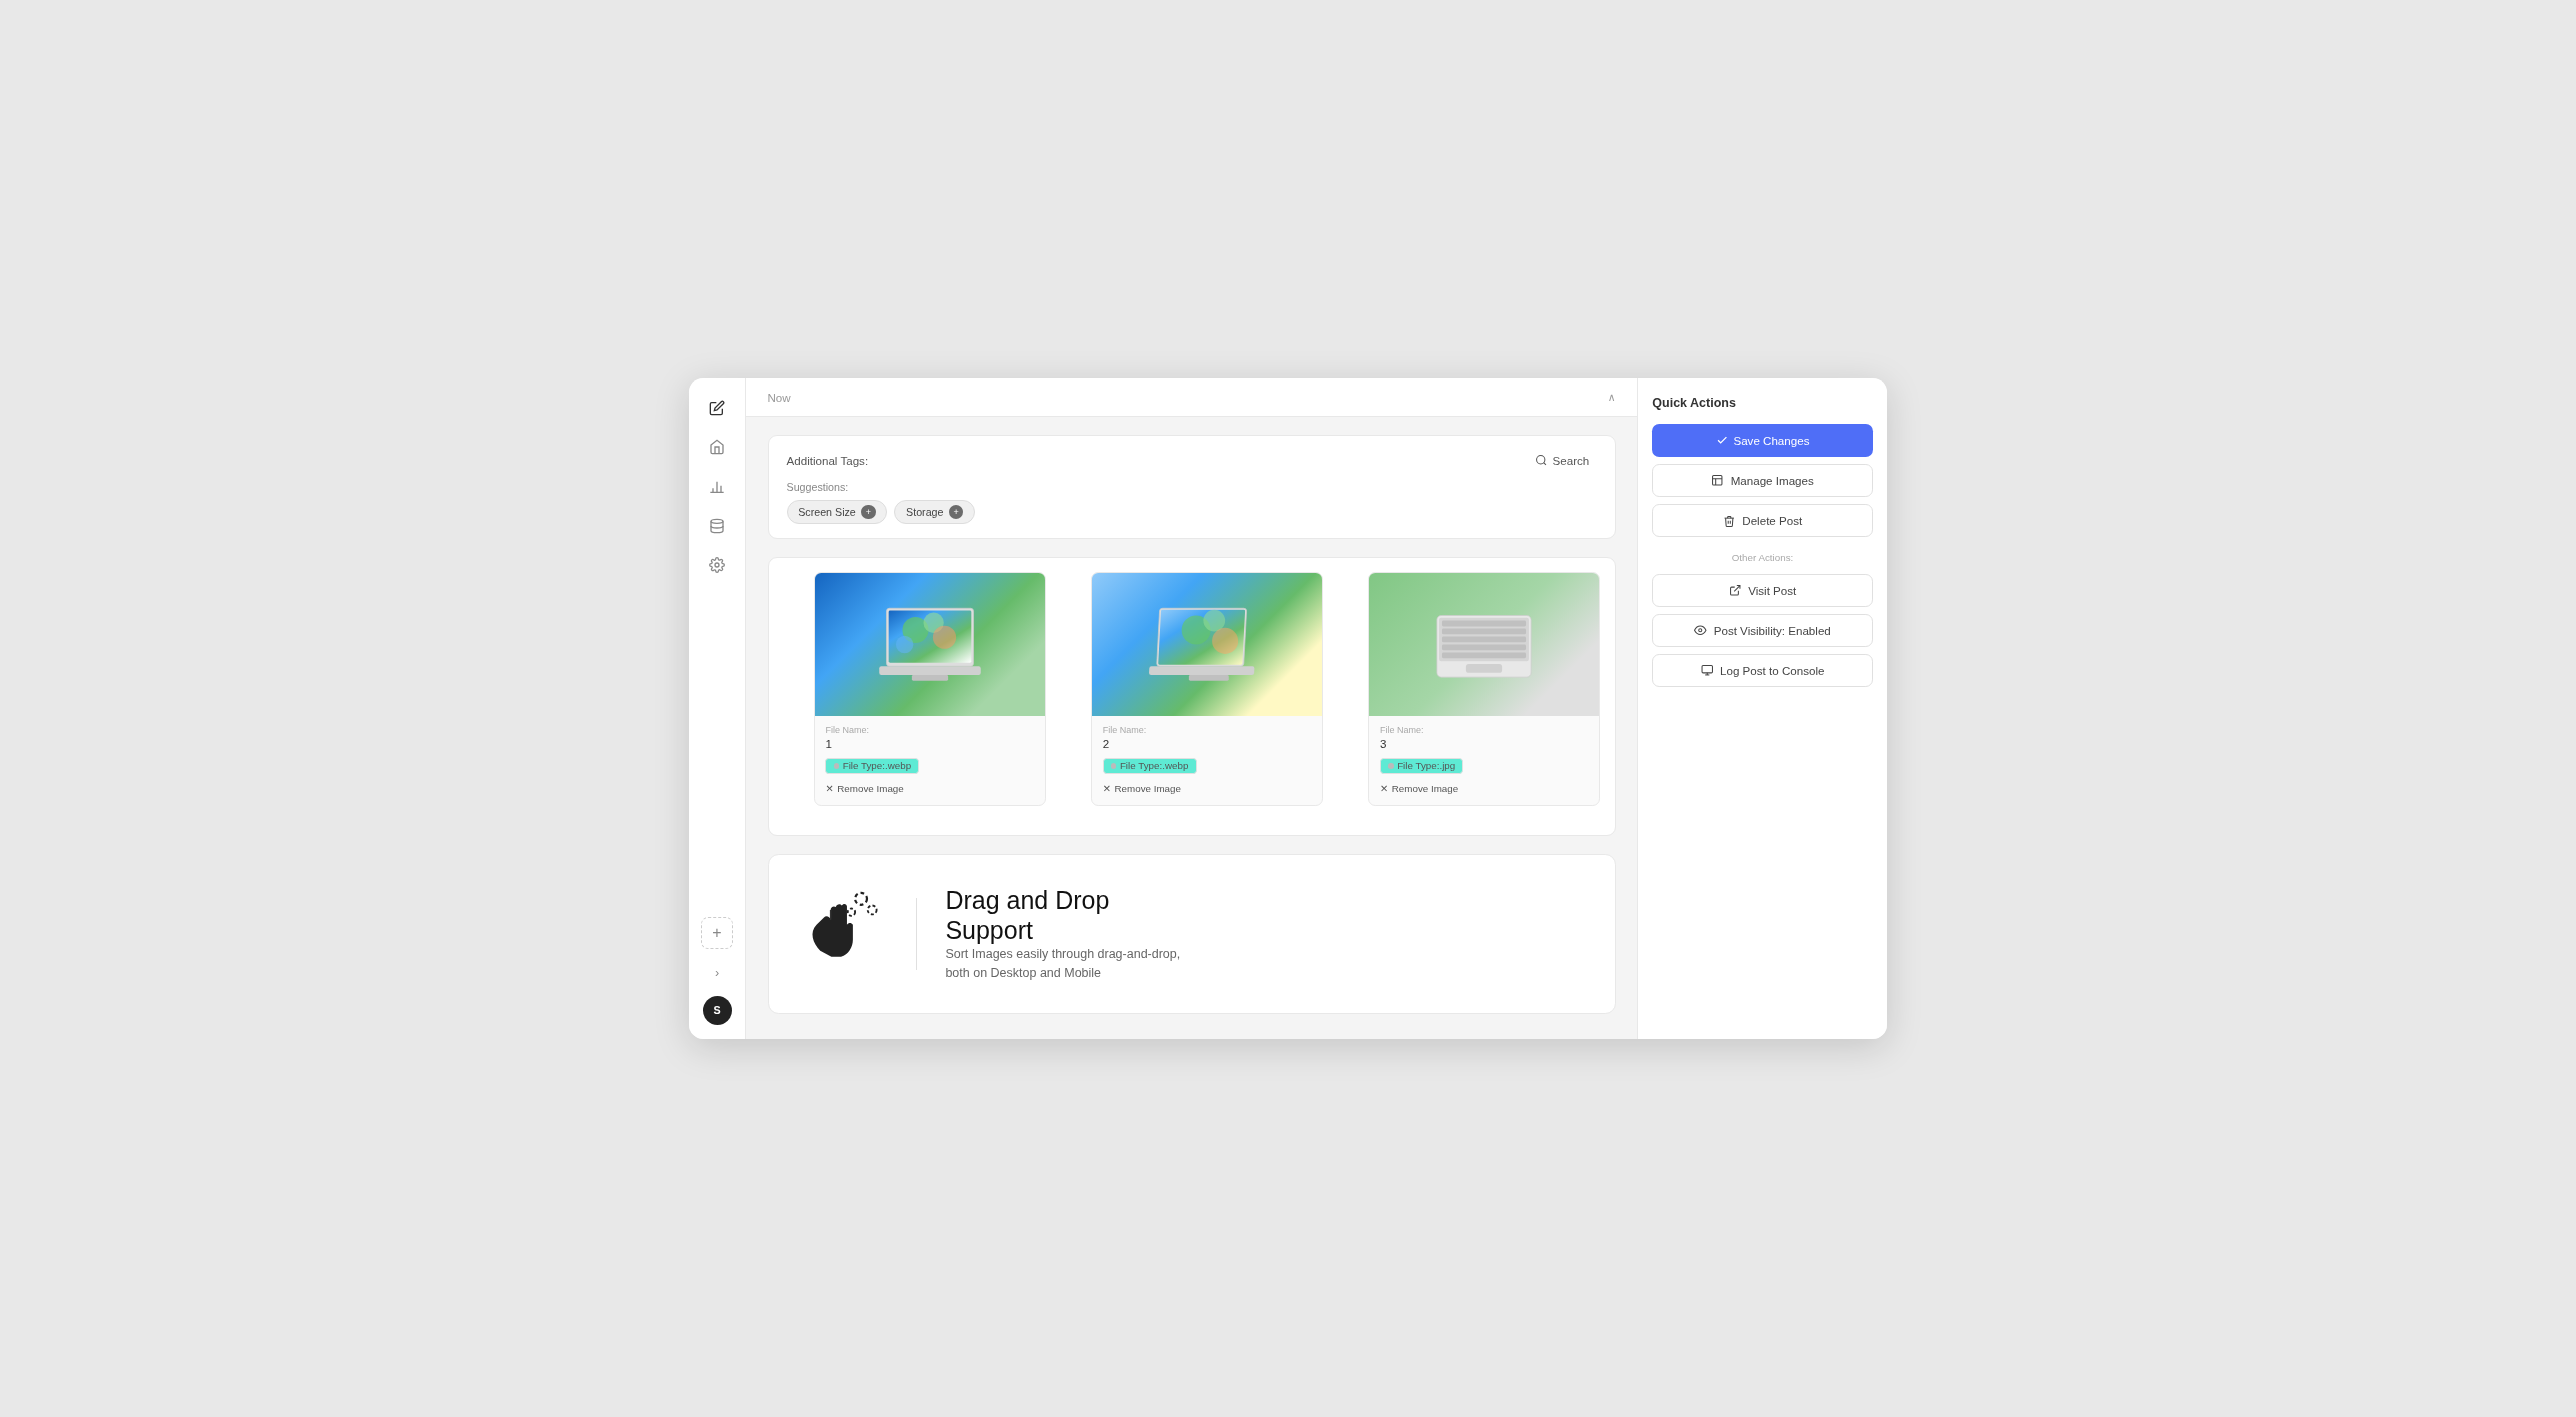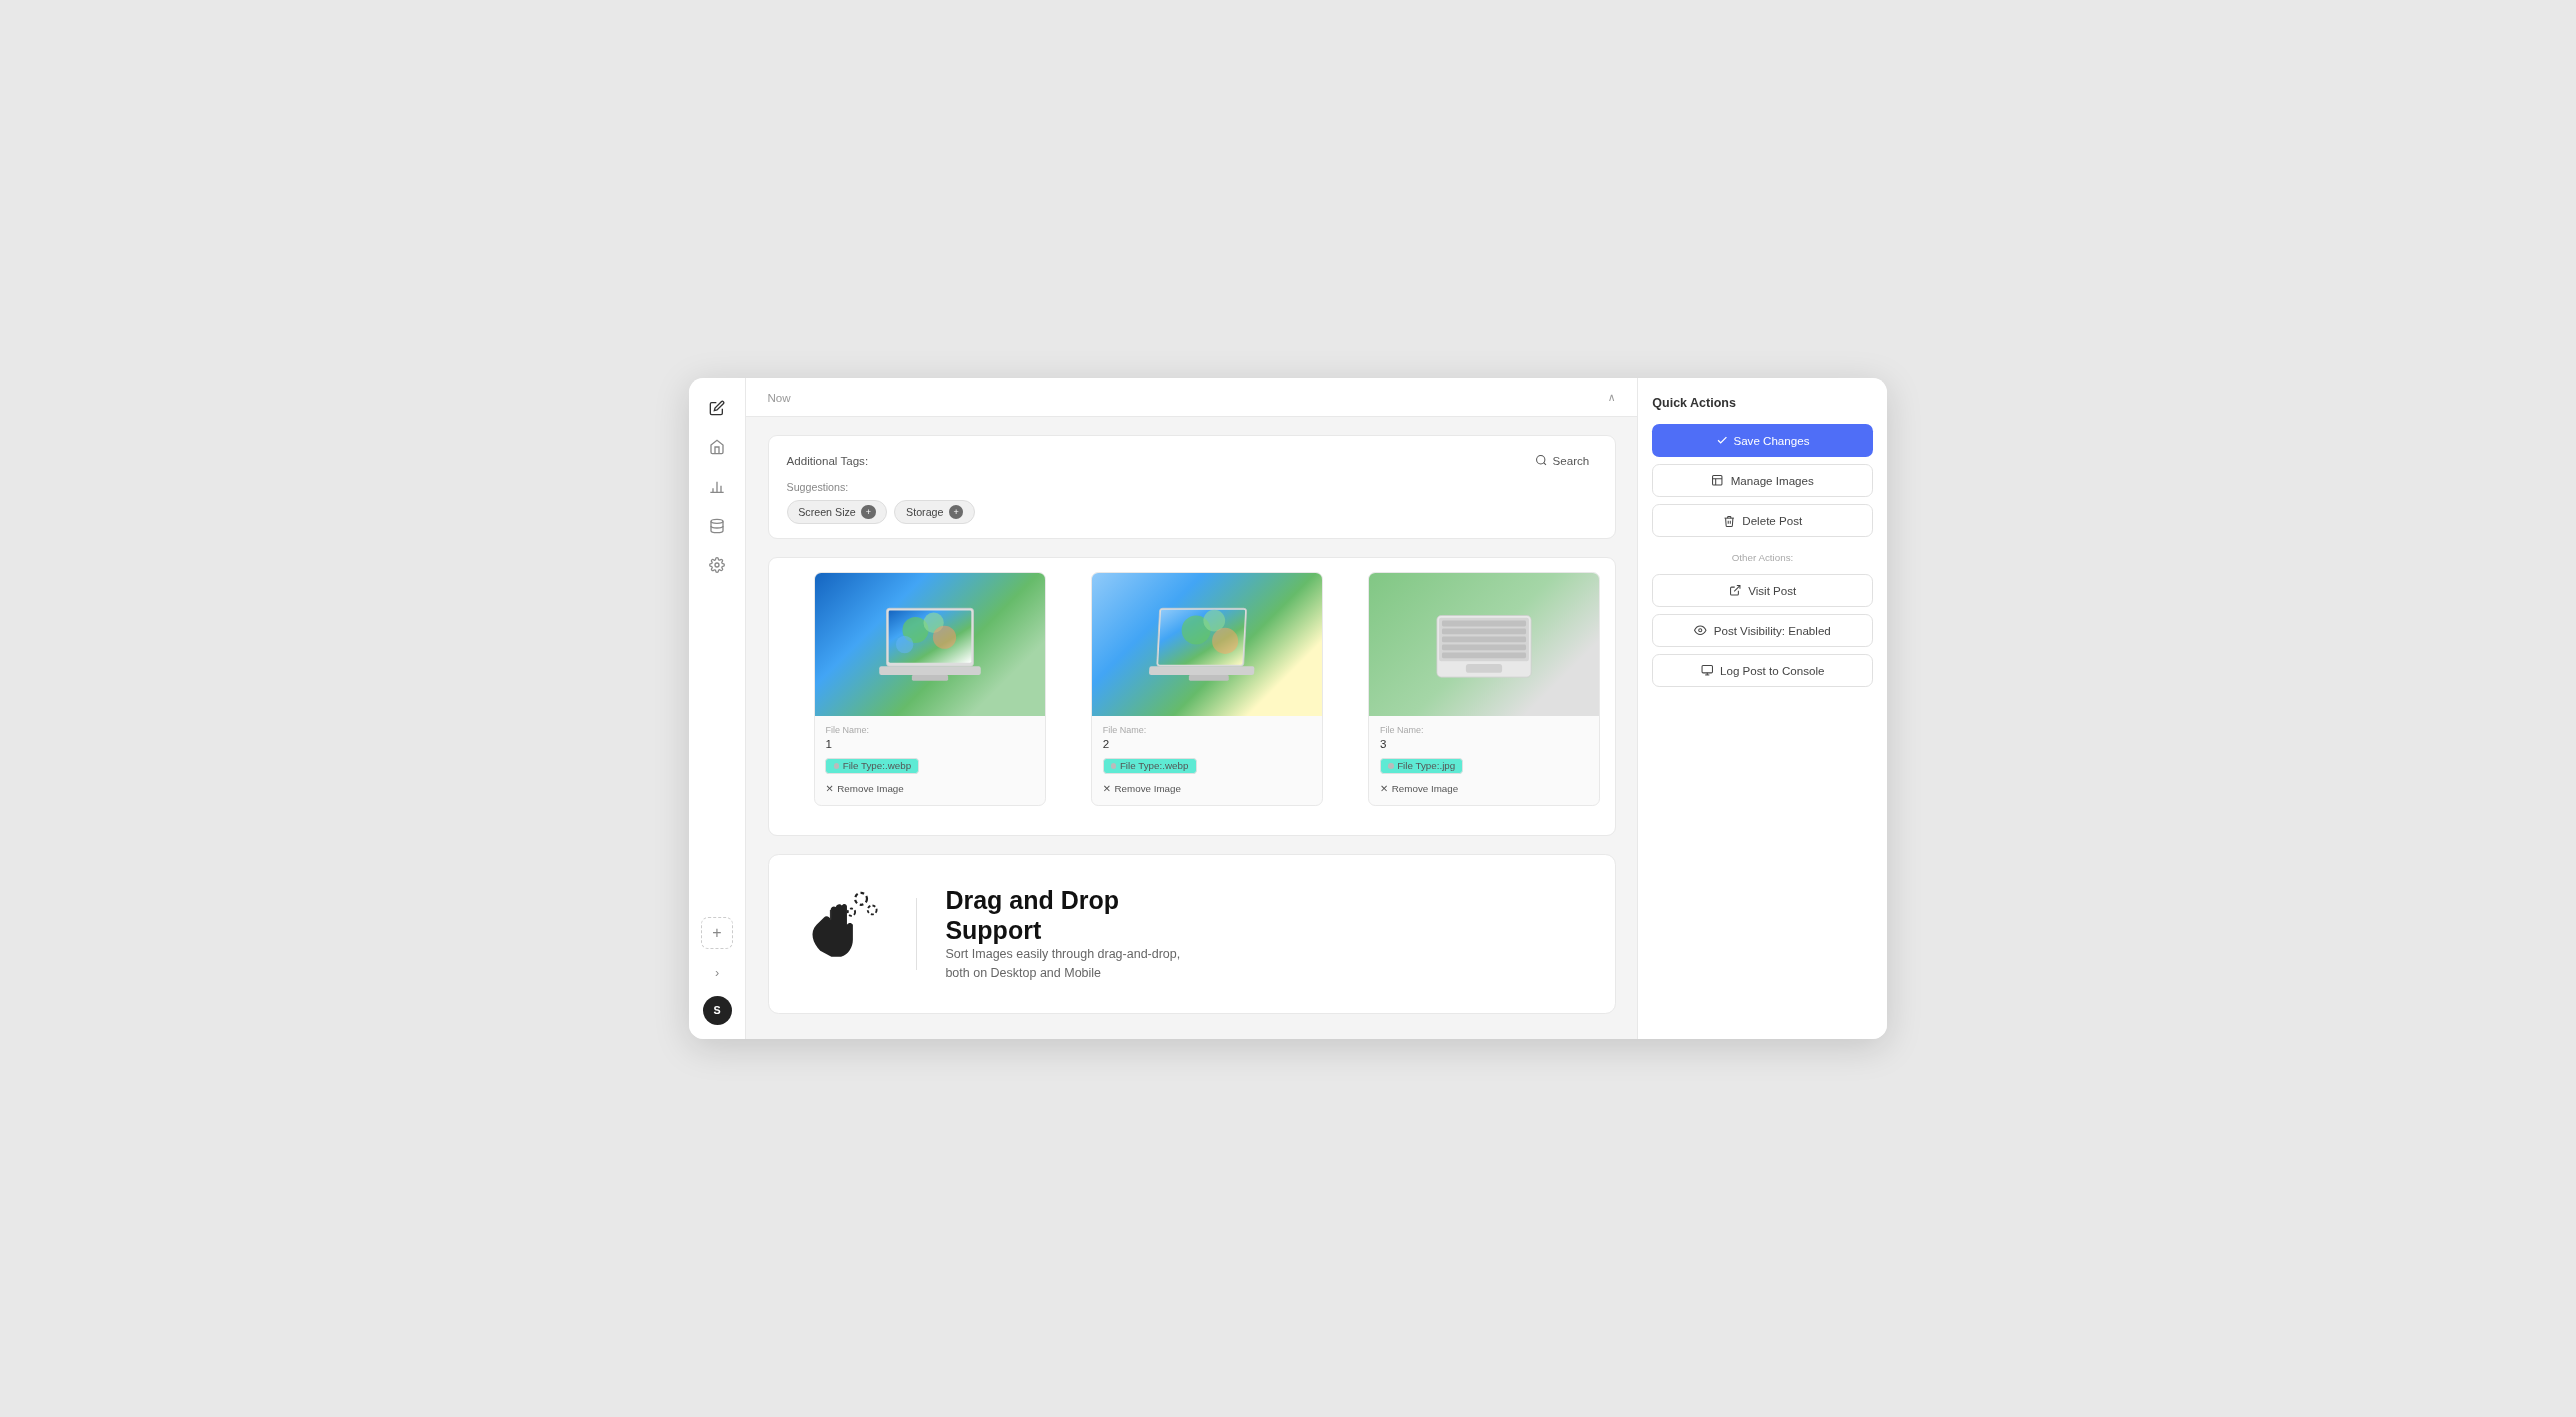--- a/index.html
+++ b/index.html
@@ -312,21 +312,21 @@
       flex-shrink: 0;
     }
     .drag-drop-divider {
       width: 0.9px;
       height: 72px;
       background: #e0e0e0;
       flex-shrink: 0;
     }
     .drag-drop-text h2 {
       font-size: 25px;
-      font-weight: 700;
+      font-weight: 400;
       color: #111;
       line-height: 1.2;
       margin-bottom: 0;
     }
     .drag-drop-text p {
       font-size: 12.5px;
       color: #666;
       line-height: 1.5;
     }
     

